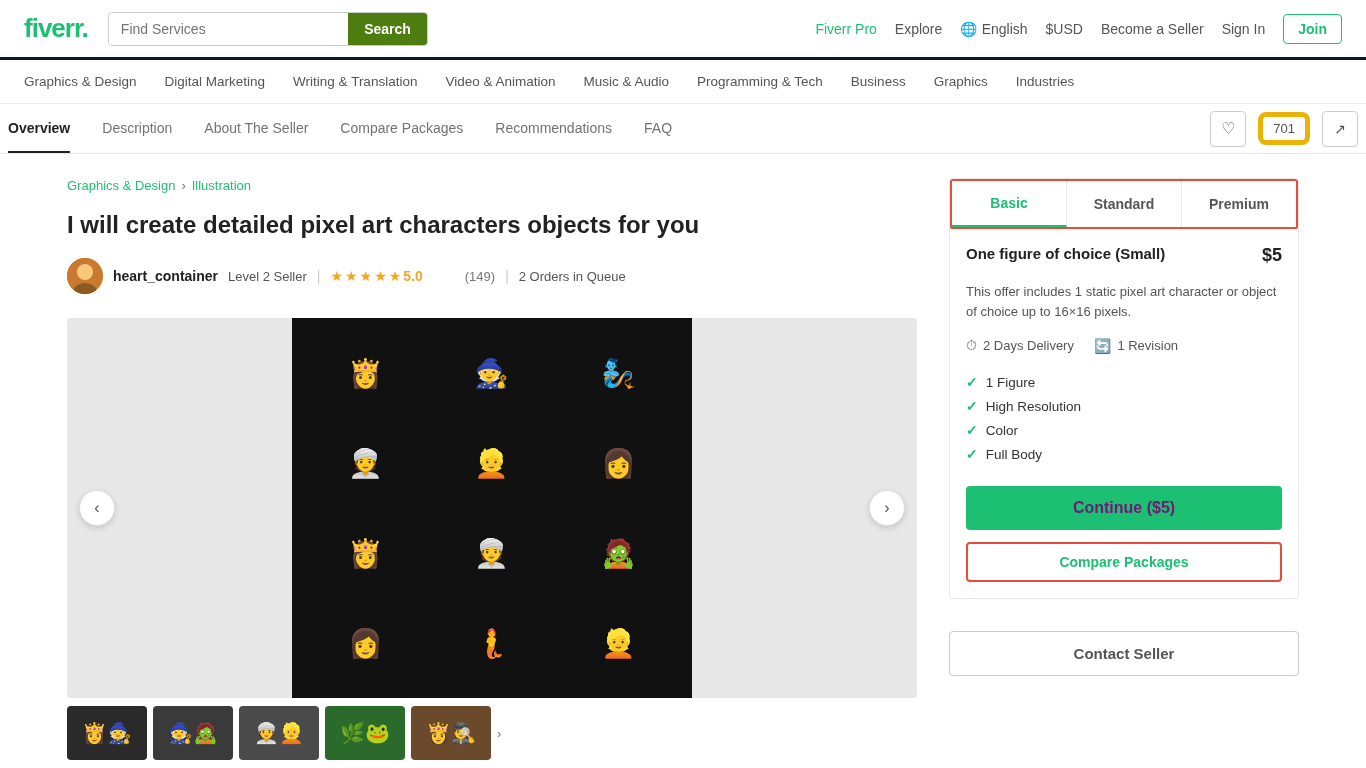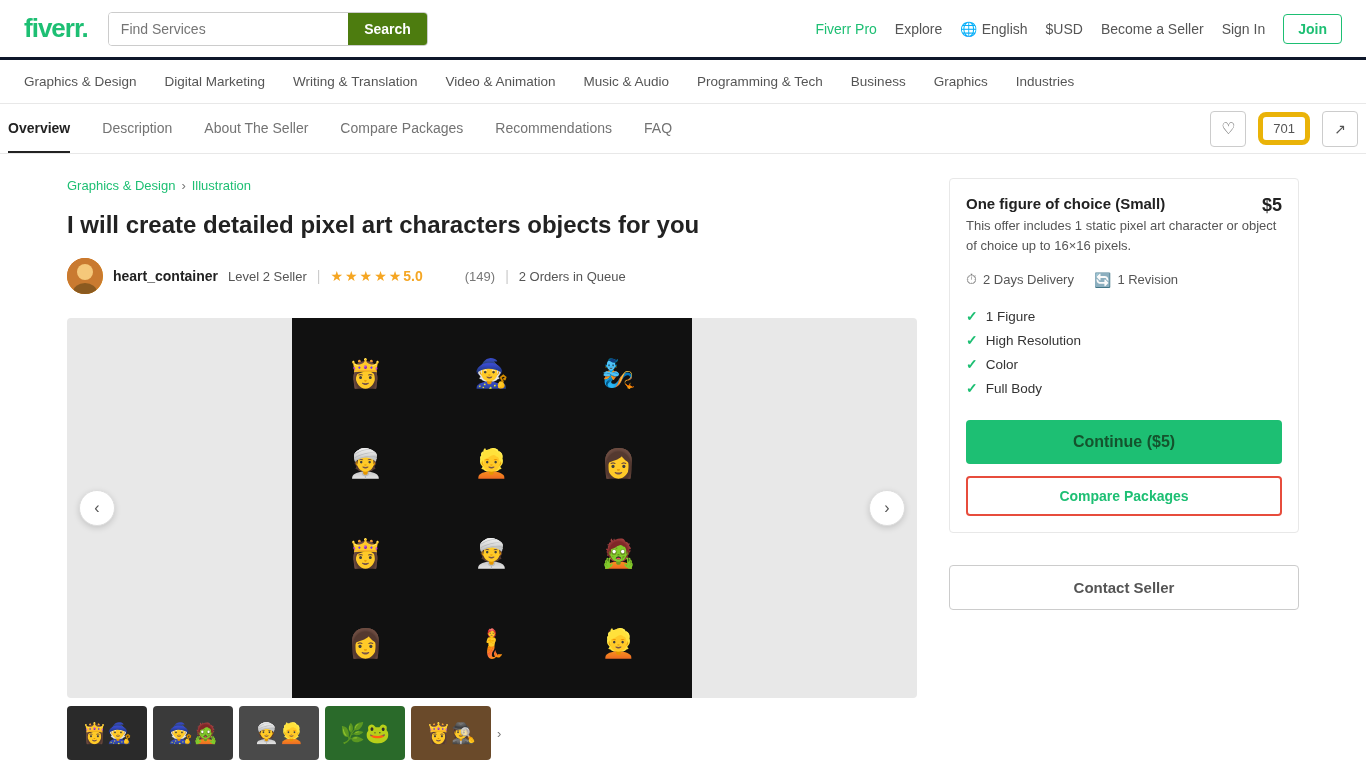--- a/index.html
+++ b/index.html
@@ -335,21 +335,21 @@
     }
 
     .package-content {
       padding: 16px;
     }
 
     .package-header {
       display: flex;
       justify-content: space-between;
       align-items: flex-start;
-      margin-bottom: 0;
+      margin-bottom: 16px;
     }
     .package-name {
       font-weight: 700;
       font-size: 15px;
       color: #222;
     }
     .package-price {
       font-weight: 700;
       font-size: 18px;
       color: #222;
@@ -386,21 +386,21 @@
       gap: 8px;
       font-size: 13.5px;
       color: #333;
       padding: 4px 0;
     }
     .check-icon { color: #1dbf73; font-size: 14px; font-weight: 700; }
 
     .continue-btn {
       width: 100%;
       background: #1dbf73;
-      color: #14532d;
+      color: #701a75;
       border: none;
       padding: 13px;
       font-size: 16px;
       font-weight: 600;
       border-radius: 4px;
       cursor: pointer;
       margin-bottom: 12px;
     }
 
     .compare-packages-btn {
@@ -550,20 +550,25 @@
       <div class="thumbnail" style="background:#6a4a2a; display:flex; align-items:center; justify-content:center; font-size:20px;">👸🕵</div>
       <span class="thumb-more">›</span>
     </div>
 
   </div>
 
   <div class="right-col">
 
     <div class="package-panel">
 
+      <div class="package-tabs">
+        <button class="package-tab active">Basic</button>
+        <button class="package-tab">Standard</button>
+        <button class="package-tab">Premium</button>
+      </div>
 
       <div class="package-content">
 
         <div class="package-header">
           <span class="package-name">One figure of choice (Small)</span>
           <span class="package-price">$5</span>
         </div>
 
         <p class="package-desc">This offer includes 1 static pixel art character or object of choice up to 16×16 pixels.</p>
 

